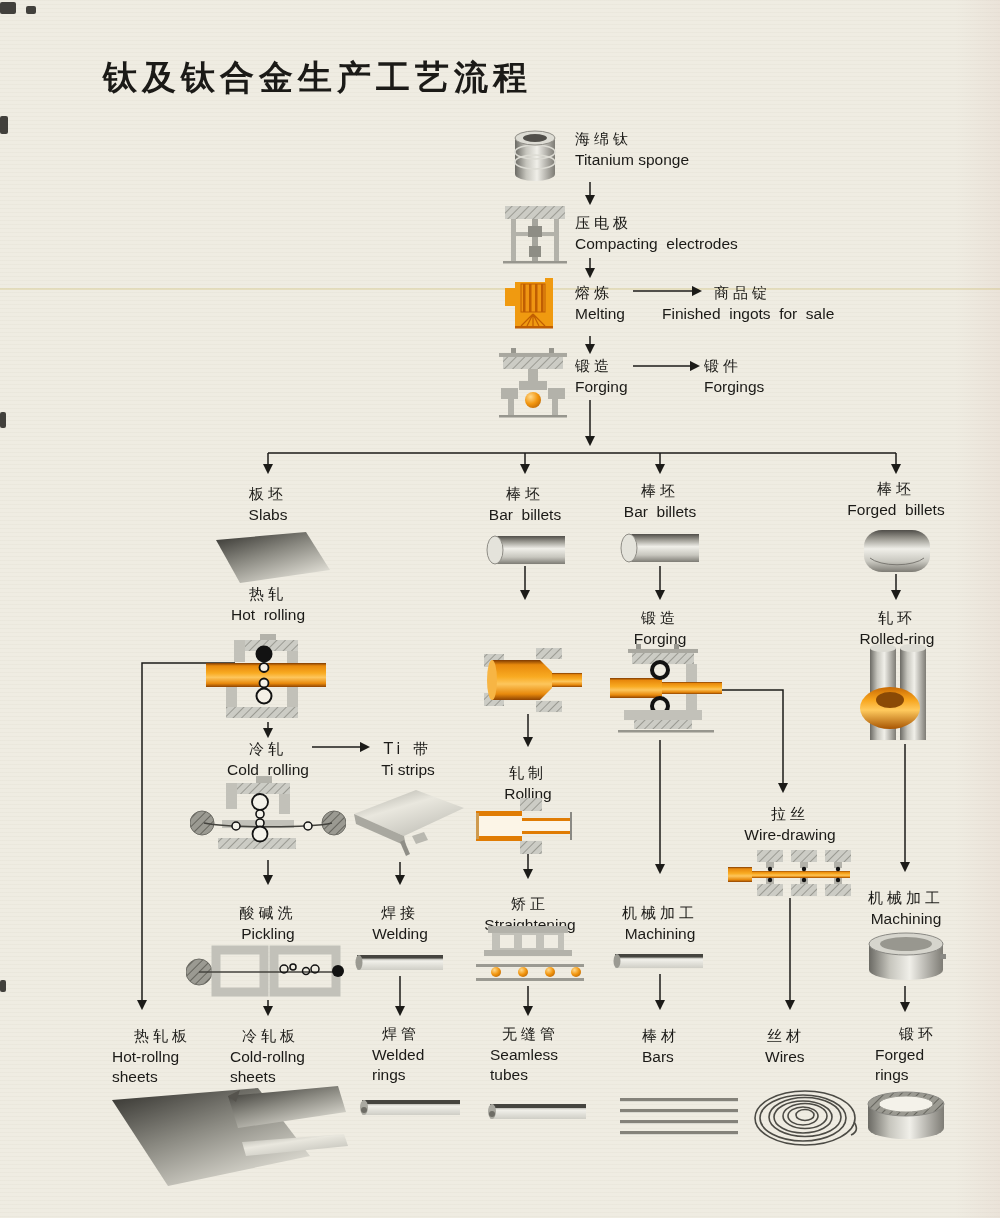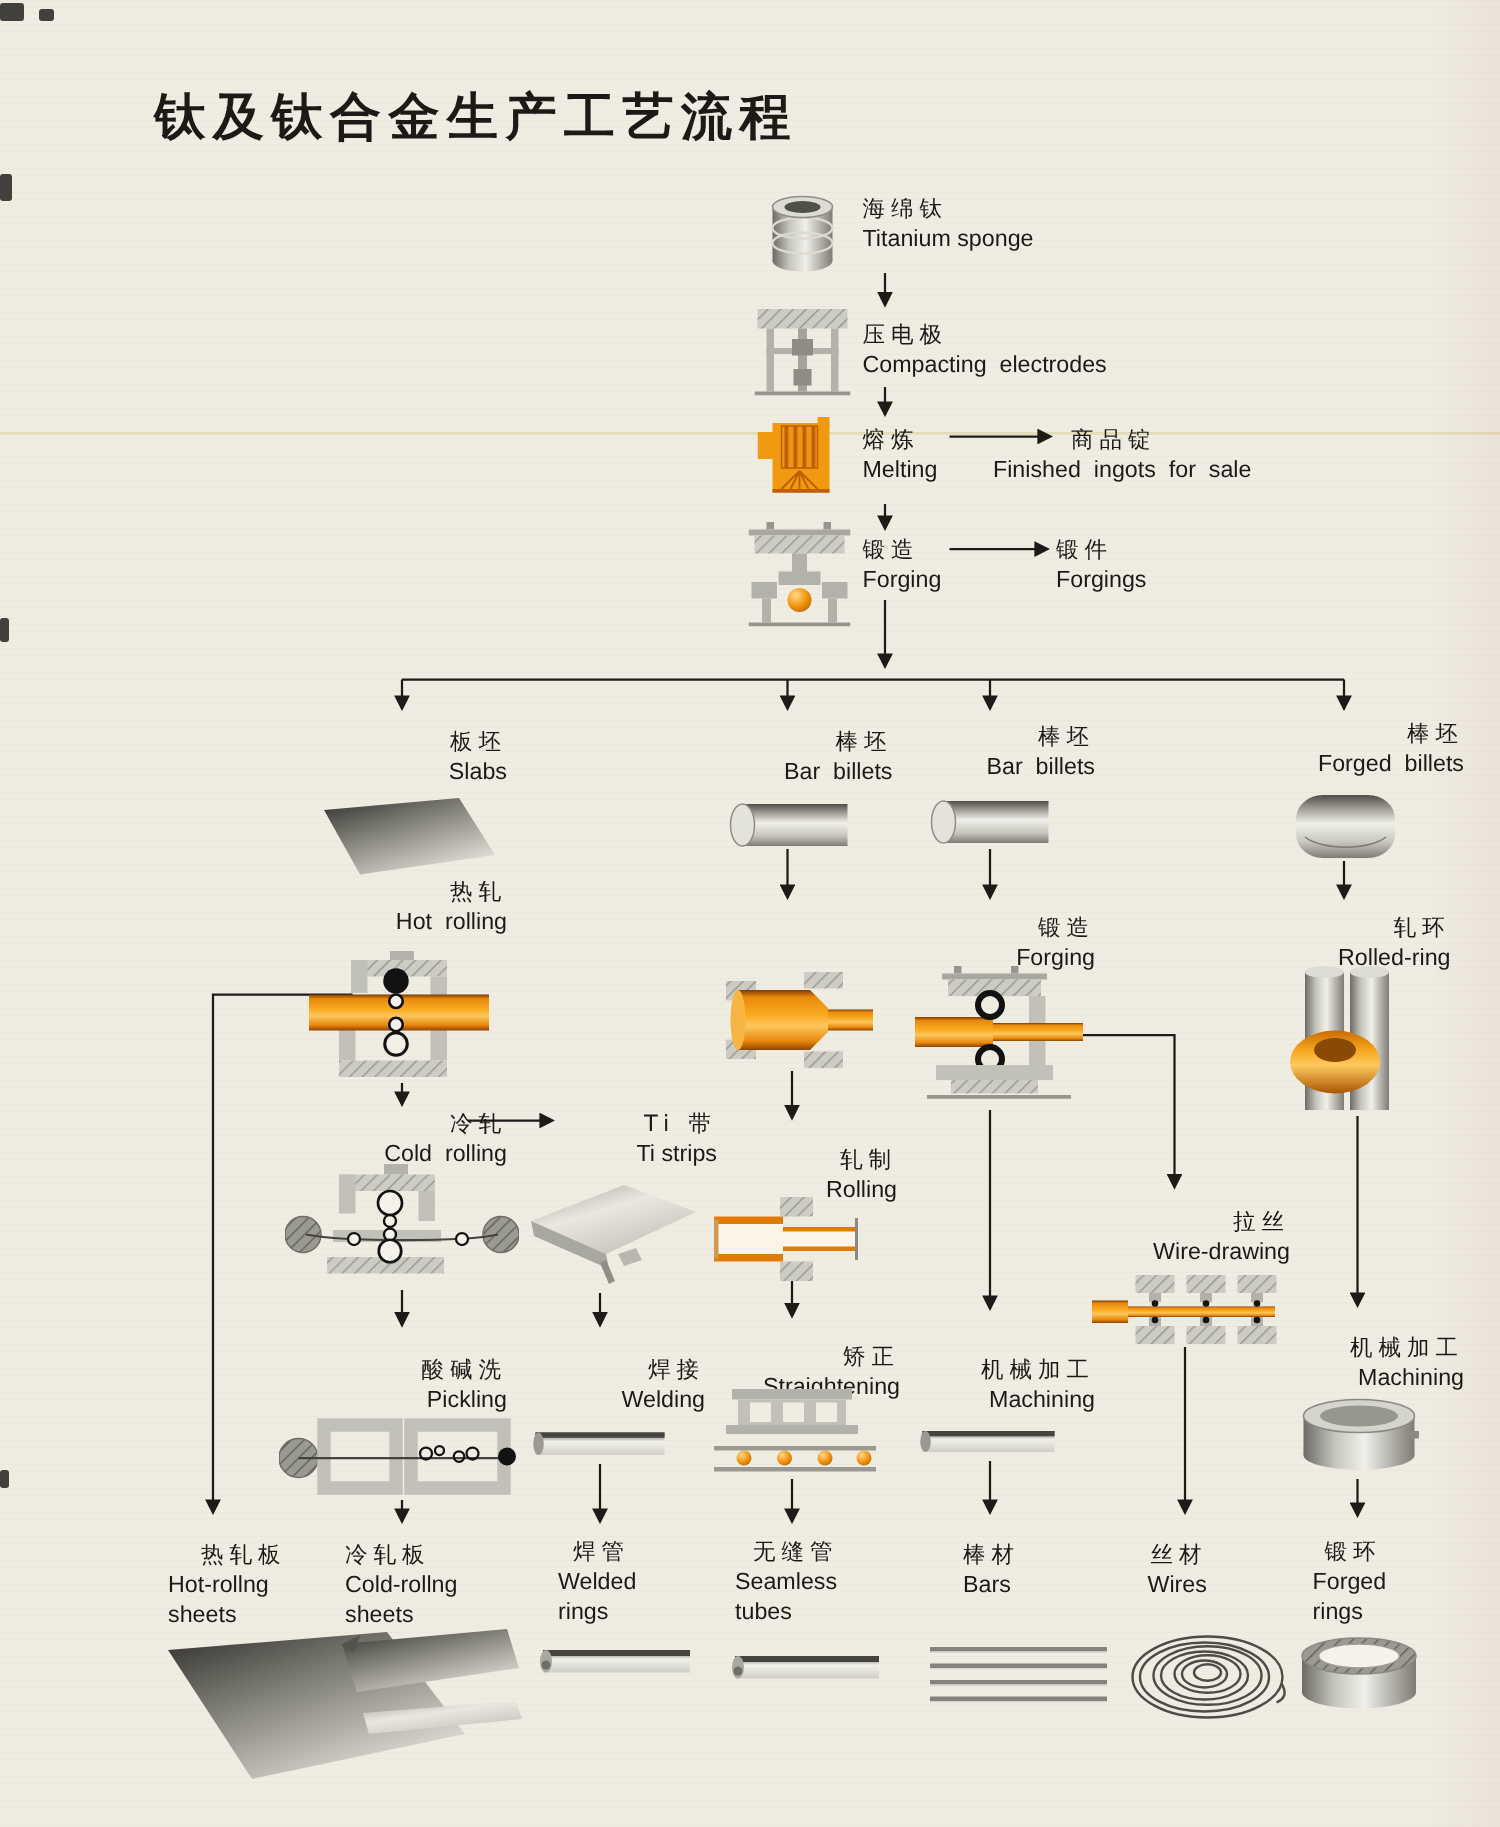--- a/index.html
+++ b/index.html
@@ -1,21 +1,21 @@
 <!DOCTYPE html>
 <html><head>
 <meta charset="utf-8">
 <style>
   html,body{margin:0;padding:0;}
   #poster{position:relative;width:1000px;height:1218px;overflow:hidden;
     background:#efece2;
     background-image:repeating-linear-gradient(to bottom, rgba(120,110,80,0.035) 0 1px, transparent 1px 4px),
       linear-gradient(to right, rgba(190,160,140,0) 94%, rgba(200,160,150,0.16));
     font-family:"Liberation Sans",sans-serif;color:#1b1a17;padding-left:16px;}
-  .node{position:absolute;text-align:right;}
+  .node{position:absolute;text-align:center;}
   .node.tl{text-align:left;}
   .zh{display:block;font-family:"DejaVu Sans",sans-serif;font-weight:400;font-size:15px;letter-spacing:4px;line-height:22px;}
   .en{display:block;font-family:"Liberation Sans",sans-serif;font-size:15.5px;line-height:20px;white-space:pre-wrap;}
   #title{position:absolute;left:103px;top:55px;font-family:"DejaVu Sans",sans-serif;font-weight:700;font-size:34px;letter-spacing:5px;}
   svg.icon{position:absolute;}
   #connectors{position:absolute;left:0;top:0;}
   .smudge{position:absolute;background:#23221e;border-radius:2px;opacity:.85;}
   #crease{position:absolute;left:0;top:288px;width:100%;height:2px;background:rgba(205,190,110,0.30);}
 </style>
 </head>
@@ -454,21 +454,21 @@
   <div class="node tl" style="left:112px;top:1025px;width:110px">
     <span class="zh" style="margin-left:22px">热轧板</span>
     <span class="en">Hot-rollng
 sheets</span>
   </div>
   <svg class="icon" style="left:110px;top:1086px" width="202" height="104">
     <polygon points="2,14 148,2 200,70 58,100" fill="url(#gSheet)"></polygon>
   </svg>
 
   <div class="node tl" style="left:230px;top:1025px;width:120px">
-    <span class="zh" style="margin-left:0">冷轧板</span>
+    <span class="zh" style="margin-left:12px">冷轧板</span>
     <span class="en">Cold-rollng
 sheets</span>
   </div>
   <svg class="icon" style="left:226px;top:1084px" width="126" height="84">
     <polygon points="2,12 112,2 120,28 12,44" fill="url(#gSheet)"></polygon>
     <polygon points="2,12 14,6 10,18" fill="#55534d"></polygon>
     <polygon points="16,58 118,50 122,62 20,72" fill="url(#gSheetLight)"></polygon>
   </svg>
 
   <div class="node tl" style="left:372px;top:1023px;width:100px">
@@ -525,21 +525,21 @@
       <ellipse cx="57" cy="35" rx="36" ry="19.5"></ellipse>
       <ellipse cx="55" cy="35" rx="29" ry="16"></ellipse>
       <ellipse cx="57" cy="34" rx="22" ry="12.5"></ellipse>
       <ellipse cx="55" cy="34" rx="15" ry="9"></ellipse>
       <ellipse cx="57" cy="33" rx="9" ry="5.5"></ellipse>
       <path d="M106,40 q6,9 -3,13"></path>
     </g>
   </svg>
 
   <div class="node tl" style="left:875px;top:1023px;width:90px">
-    <span class="zh" style="margin-left:8px">锻环</span>
+    <span class="zh" style="margin-left:24px">锻环</span>
     <span class="en">Forged
 rings</span>
   </div>
   <svg class="icon" style="left:864px;top:1088px" width="84" height="56">
     <rect x="4" y="16" width="76" height="24" fill="url(#gMetalH)"></rect>
     <ellipse cx="42" cy="40" rx="38" ry="11" fill="url(#gMetalH)"></ellipse>
     <ellipse cx="42" cy="16" rx="38" ry="12" fill="url(#hatchDark)" stroke="#8a8984"></ellipse>
     <ellipse cx="42" cy="16" rx="27" ry="8" fill="#f4f2ea" stroke="#9b9a92"></ellipse>
   </svg>
 

